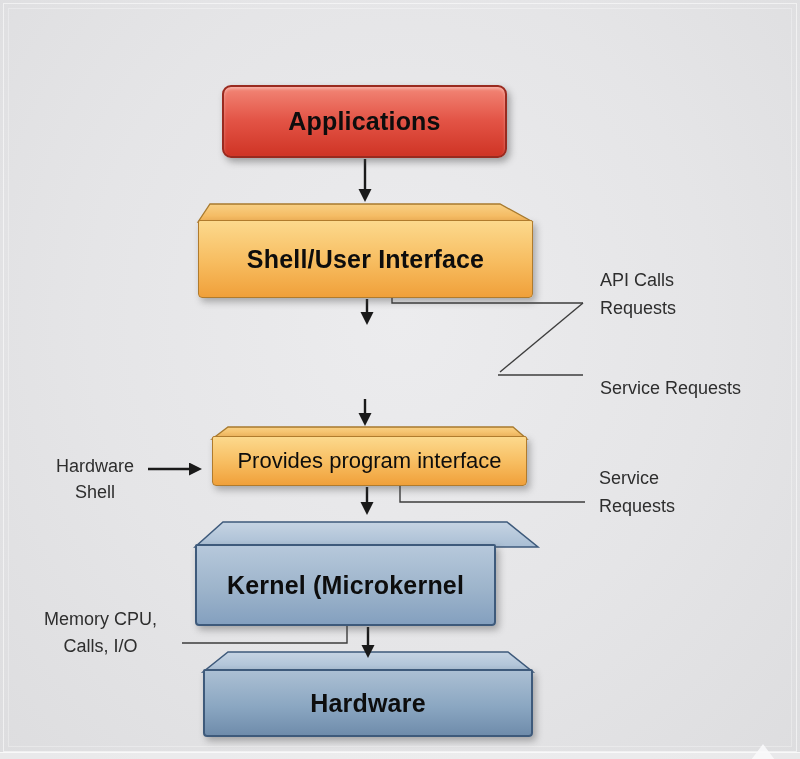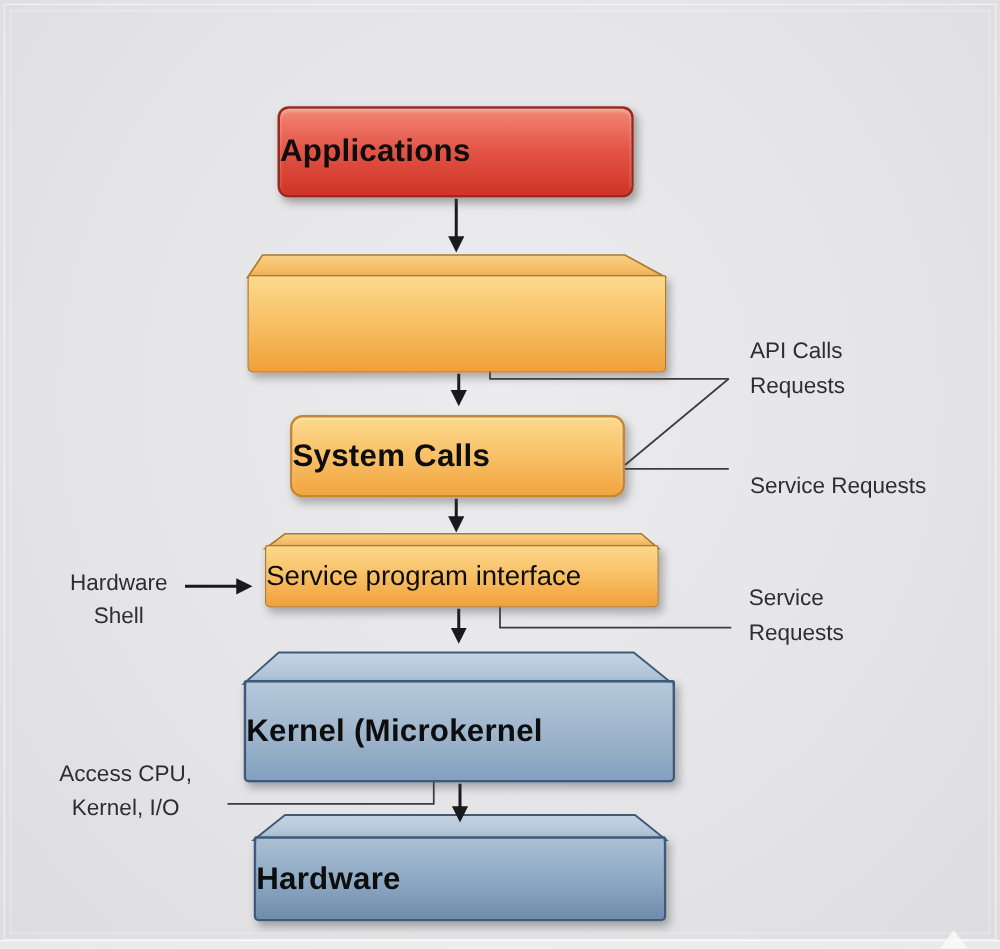--- a/index.html
+++ b/index.html
@@ -11,21 +11,21 @@
   .frame{
     position:absolute;left:3px;top:3px;right:3px;bottom:7px;
     border:1px solid rgba(255,255,255,0.55);pointer-events:none;
   }
   .frame2{
     position:absolute;left:8px;top:8px;right:8px;bottom:12px;
     border:1px solid rgba(255,255,255,0.3);pointer-events:none;
   }
   svg.layer{position:absolute;left:0;top:0;}
   .box{
-    position:absolute;display:flex;flex-direction:column;justify-content:center;align-items:flex-start;
+    position:absolute;display:flex;flex-direction:column;justify-content:center;align-items:center;
     text-align:center;color:#0d0d0d;box-sizing:border-box;
   }
   .box .bl{display:block;}
   .bold{font-weight:bold;font-size:25px;line-height:29px;letter-spacing:0.2px;}
   .reg{font-weight:normal;font-size:22px;line-height:26px;}
   .red-box{
     left:222px;top:85px;width:285px;height:73px;border-radius:9px;
     background:linear-gradient(180deg,#f28676 0%,#e35446 48%,#cf3425 100%);
     border:2px solid #992a1f;
     box-shadow:3px 4px 7px rgba(70,70,70,0.45), inset 0 2px 3px rgba(255,255,255,0.35);
@@ -43,21 +43,21 @@
     border:2px solid #c8872f;
     box-shadow:3px 4px 7px rgba(70,70,70,0.4), inset 0 1px 2px rgba(255,255,255,0.5);
   }
   .prov-front{left:212px;top:436px;width:315px;height:50px;}
   .blue-front{
     background:linear-gradient(180deg,#b6c8db 0%,#9db4cb 55%,#84a0bf 100%);
     border:2px solid #3e5a7b;
     box-shadow:3px 4px 7px rgba(70,70,70,0.4);
     border-radius:2px 2px 4px 4px;
   }
-  .kernel-front{left:195px;top:544px;width:345px;height:82px;}
+  .kernel-front{left:195px;top:544px;width:301px;height:82px;}
   .hw-front{left:203px;top:669px;width:330px;height:68px;
     background:linear-gradient(180deg,#abbfd3 0%,#8ba7c2 55%,#6f8cab 100%);}
   .ann{
     position:absolute;color:#2e2e2e;font-size:18px;line-height:28px;font-weight:normal;
   }
   .ann .bl{display:block;}
   .center{text-align:center;}
   .watermark{
     position:absolute;left:751px;top:744px;width:0;height:0;
     border-left:12px solid transparent;border-right:12px solid transparent;
@@ -107,28 +107,26 @@
     <line x1="367" y1="487" x2="367" y2="511" stroke="#1a1a1a" stroke-width="2.4" marker-end="url(#ah)"></line>
     <line x1="368" y1="627" x2="368" y2="654" stroke="#1a1a1a" stroke-width="2.4" marker-end="url(#ah)"></line>
     <line x1="148" y1="469" x2="198" y2="469" stroke="#1a1a1a" stroke-width="2.4" marker-end="url(#ah)"></line>
   </svg>
 
   <div class="box red-box bold">
     <span class="bl">Applications</span>
   </div>
 
   <div class="box orange-front shell-front bold">
+    <span class="bl">Shell/User Interface</span>
   </div>
 
-  <div class="box sys-box bold">
-    <span class="bl">System Calls</span>
-  </div>
 
   <div class="box orange-front prov-front reg">
-    <span class="bl">Service program interface</span>
+    <span class="bl">Provides program interface</span>
   </div>
 
   <div class="box blue-front kernel-front bold">
     <span class="bl">Kernel (Microkernel</span>
   </div>
 
   <div class="box blue-front hw-front bold">
     <span class="bl">Hardware</span>
   </div>
 
@@ -145,19 +143,19 @@
     <span class="bl">Hardware</span>
     <span class="bl">Shell</span>
   </div>
 
   <div class="ann" style="left:599px;top:464px;width:160px;">
     <span class="bl">Service</span>
     <span class="bl">Requests</span>
   </div>
 
   <div class="ann center" style="left:18px;top:606px;width:165px;line-height:27px;">
-    <span class="bl">Access CPU,</span>
-    <span class="bl">Kernel, I/O</span>
+    <span class="bl">Memory CPU,</span>
+    <span class="bl">Calls, I/O</span>
   </div>
 
   <div class="bottom-strip"></div>
   <div class="watermark"></div>
 </div>
 
 </body></html>

